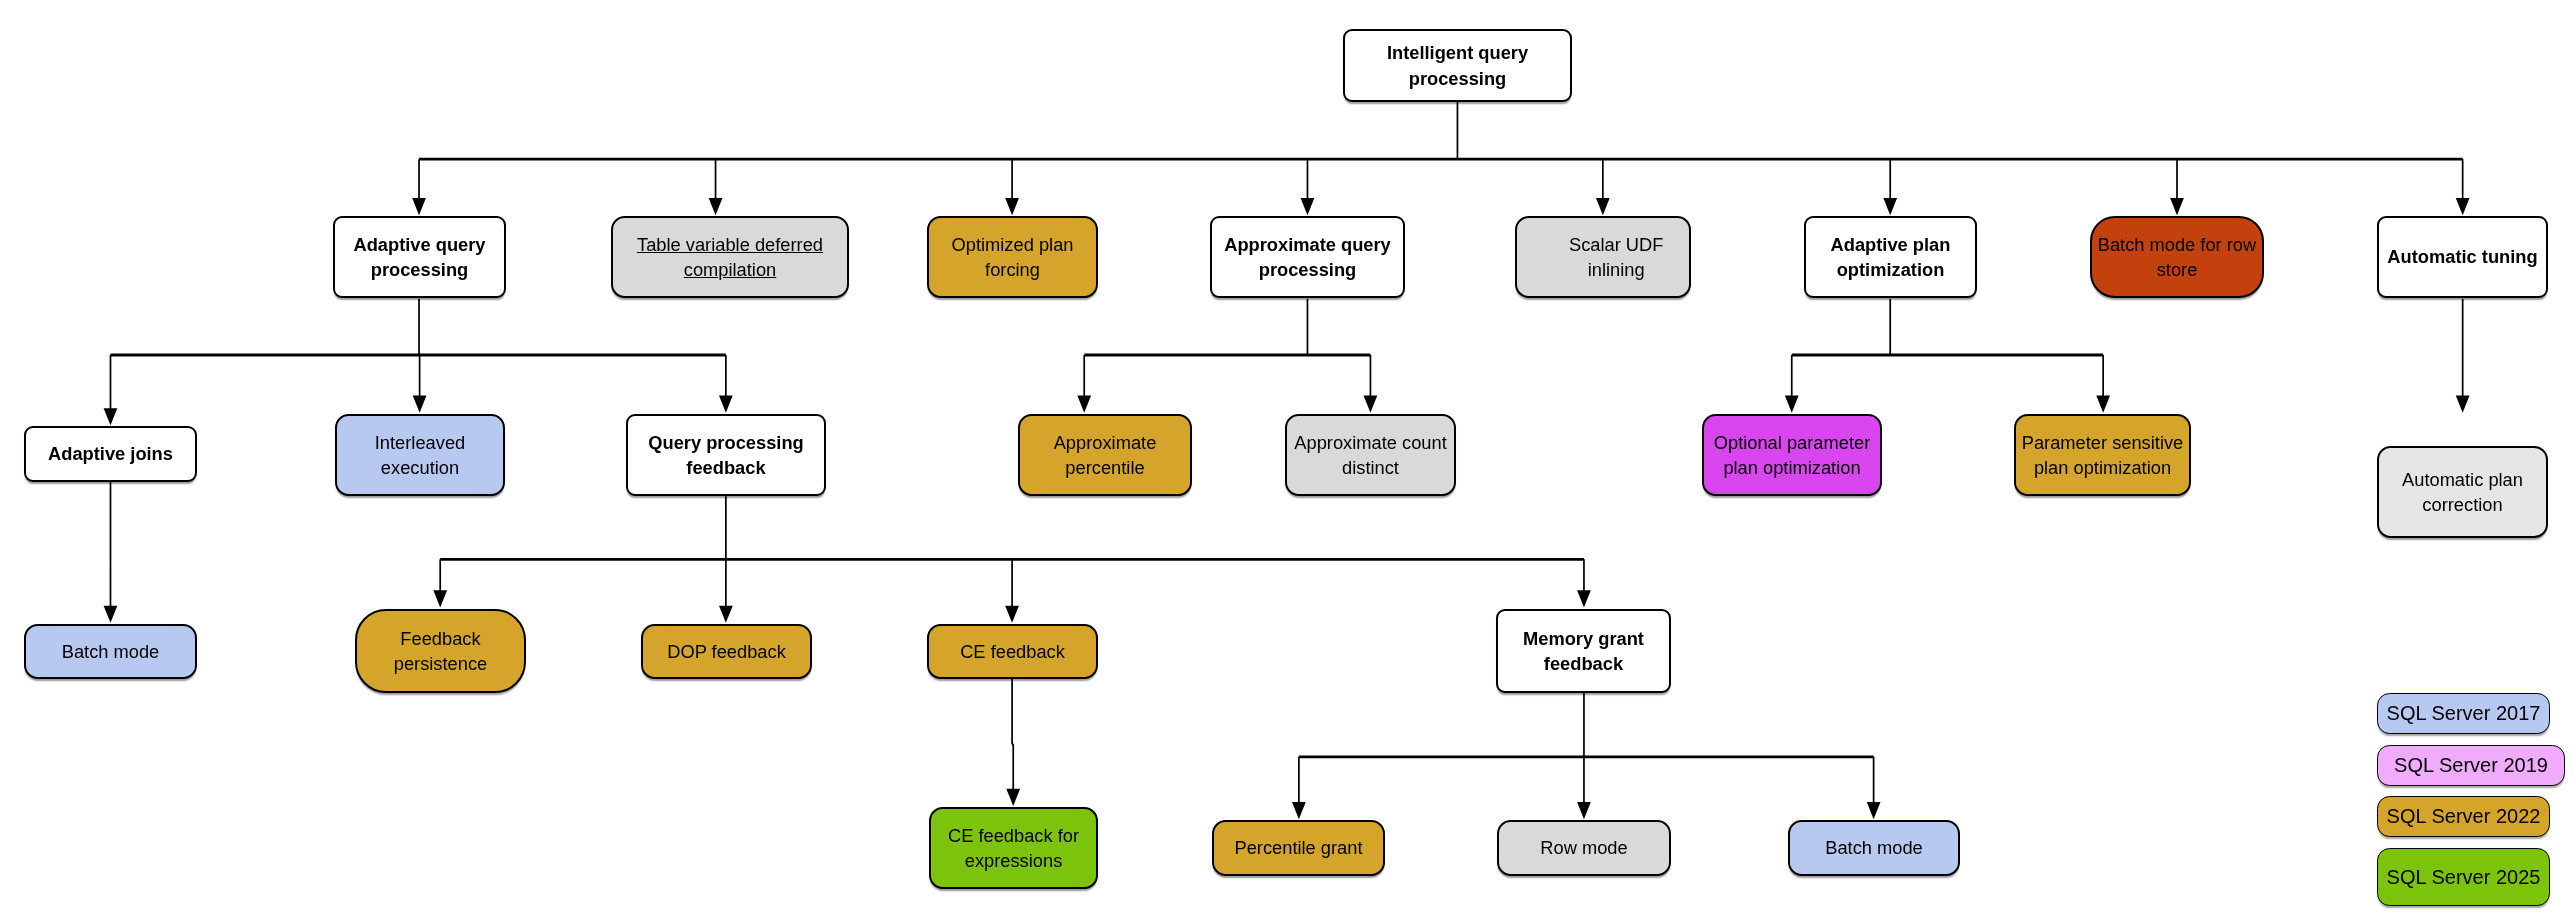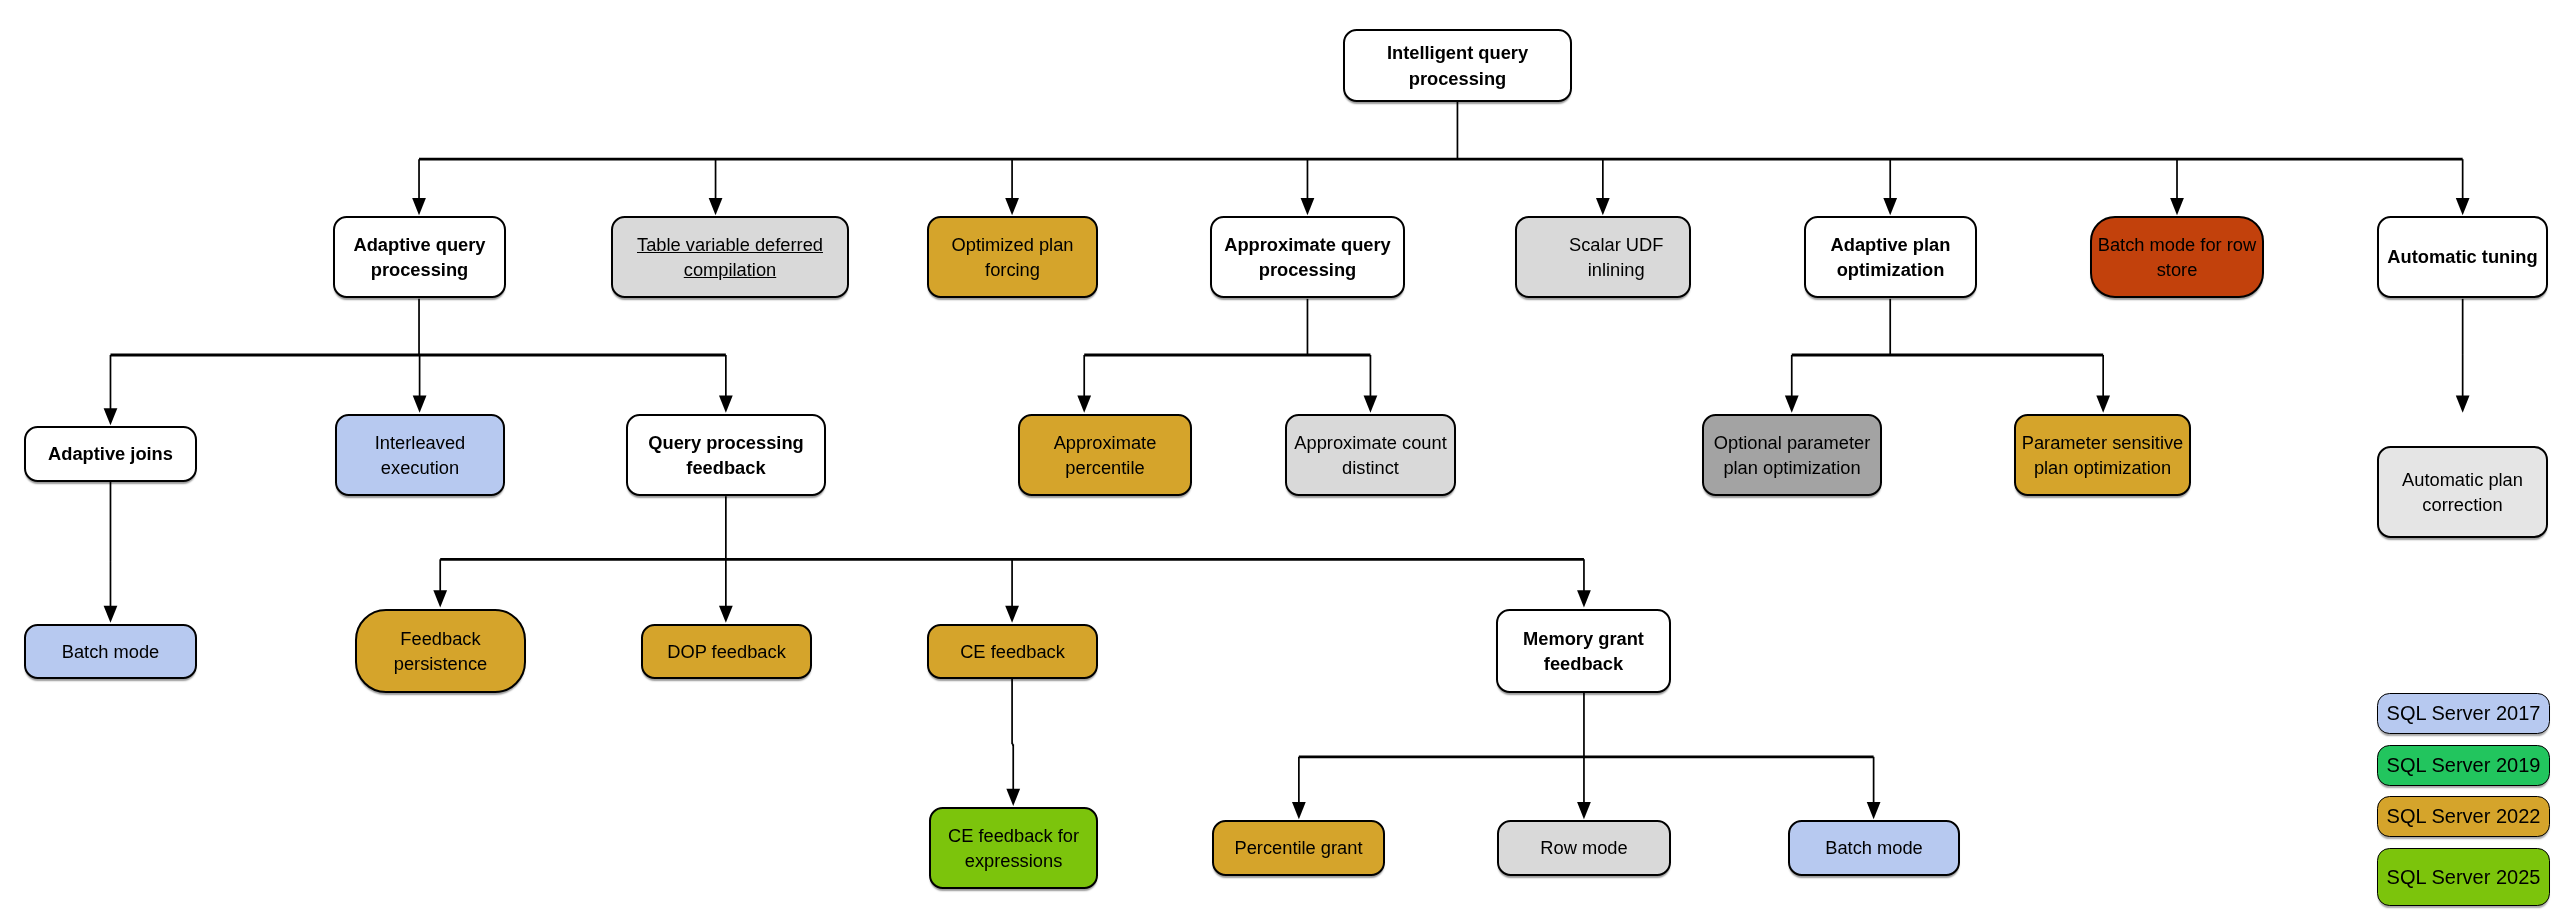--- a/index.html
+++ b/index.html
@@ -16,21 +16,21 @@
     box-sizing:border-box;
     display:flex;align-items:center;justify-content:center;
     text-align:center;
     border:2.3px solid #000;
     border-radius:13.7px;
     font-size:18.3px;line-height:1.38;color:#000;
     padding:1.1px 4.6px;
     box-shadow:0 2.9px 1.7px -1.1px rgba(0,0,0,0.40);
     background:#fff;
   }
-  .node.bold{font-weight:bold;}
+  .node.bold{font-weight:bold;border-radius:9px;}
   .legend-item{
     position:absolute;
     box-sizing:border-box;
     display:flex;align-items:center;justify-content:center;
     border:1.7px solid #000;
     border-radius:12.6px;
     font-size:20px;color:#000;
     box-shadow:0 2.3px 1.7px -1.1px rgba(0,0,0,0.35);
     text-align:right;
   }
@@ -115,33 +115,33 @@
       <div class="node bold" style="left: 1210px; top: 216px; width: 195px; height: 82px; background: rgb(255, 255, 255);">Approximate query processing</div>
       <div class="node" style="left: 1515px; top: 216px; width: 176px; height: 82px; background: rgb(217, 217, 217); padding-left: 31px;">Scalar UDF inlining</div>
       <div class="node bold" style="left: 1804px; top: 216px; width: 173px; height: 82px; background: rgb(255, 255, 255);">Adaptive plan optimization</div>
       <div class="node" style="left: 2090px; top: 216px; width: 174px; height: 82px; background: #c2410c; border-radius: 25px;">Batch mode for row store</div>
       <div class="node bold" style="left: 2377px; top: 216px; width: 171px; height: 82px; background: rgb(255, 255, 255);">Automatic tuning</div>
       <div class="node bold" style="left: 24px; top: 426px; width: 173px; height: 56px; background: rgb(255, 255, 255);">Adaptive joins</div>
       <div class="node" style="left: 335px; top: 414px; width: 170px; height: 82px; background: rgb(183, 201, 240);">Interleaved execution</div>
       <div class="node bold" style="left: 626px; top: 414px; width: 200px; height: 82px; background: rgb(255, 255, 255);">Query processing feedback</div>
       <div class="node" style="left: 1018px; top: 414px; width: 174px; height: 82px; background: rgb(213, 164, 43);">Approximate percentile</div>
       <div class="node" style="left: 1285px; top: 414px; width: 171px; height: 82px; background: rgb(217, 217, 217);">Approximate count distinct</div>
-      <div class="node" style="left: 1702px; top: 414px; width: 180px; height: 82px; background: #a3a3a3;">Optional parameter plan optimization</div>
+      <div class="node" style="left: 1702px; top: 414px; width: 180px; height: 82px; background: #d946ef;">Optional parameter plan optimization</div>
       <div class="node" style="left: 2014px; top: 414px; width: 177px; height: 82px; background: rgb(213, 164, 43);">Parameter sensitive plan optimization</div>
       <div class="node" style="left: 2377px; top: 414px; width: 171px; height: 92px; background: #e5e5e5; margin-top: 32px;">Automatic plan correction</div>
       <div class="node" style="left: 24px; top: 624px; width: 173px; height: 55px; background: rgb(183, 201, 240);">Batch mode</div>
       <div class="node" style="left: 355px; top: 609px; width: 171px; height: 84px; background: rgb(213, 164, 43); border-radius: 31px;">Feedback persistence</div>
       <div class="node" style="left: 641px; top: 624px; width: 171px; height: 55px; background: rgb(213, 164, 43);">DOP feedback</div>
       <div class="node" style="left: 927px; top: 624px; width: 171px; height: 55px; background: rgb(213, 164, 43);">CE feedback</div>
       <div class="node bold" style="left: 1496px; top: 609px; width: 175px; height: 84px; background: rgb(255, 255, 255);">Memory grant feedback</div>
       <div class="node" style="left: 929px; top: 807px; width: 169px; height: 82px; background: rgb(124, 196, 12);">CE feedback for expressions</div>
       <div class="node" style="left: 1212px; top: 820px; width: 173px; height: 56px; background: rgb(213, 164, 43);">Percentile grant</div>
       <div class="node" style="left: 1497px; top: 820px; width: 174px; height: 56px; background: rgb(217, 217, 217);">Row mode</div>
       <div class="node" style="left: 1788px; top: 820px; width: 172px; height: 56px; background: rgb(183, 201, 240);">Batch mode</div>
     </div>
   <div id="legend-layer">
       <div class="legend-item" style="left: 2377px; top: 693px; width: 173px; height: 41px; background: rgb(183, 201, 240);">SQL Server 2017</div>
-      <div class="legend-item" style="left: 2377px; top: 745px; width: 173px; height: 41px; background: #22c55e;">SQL Server 2019</div>
+      <div class="legend-item" style="left: 2377px; top: 745px; width: 188px; height: 41px; background: #f0abfc;">SQL Server 2019</div>
       <div class="legend-item" style="left: 2377px; top: 796px; width: 173px; height: 41px; background: rgb(213, 164, 43);">SQL Server 2022</div>
       <div class="legend-item" style="left: 2377px; top: 848px; width: 173px; height: 58px; background: rgb(124, 196, 12);">SQL Server 2025</div>
     </div>
 </div>
 
 
 </body></html>

